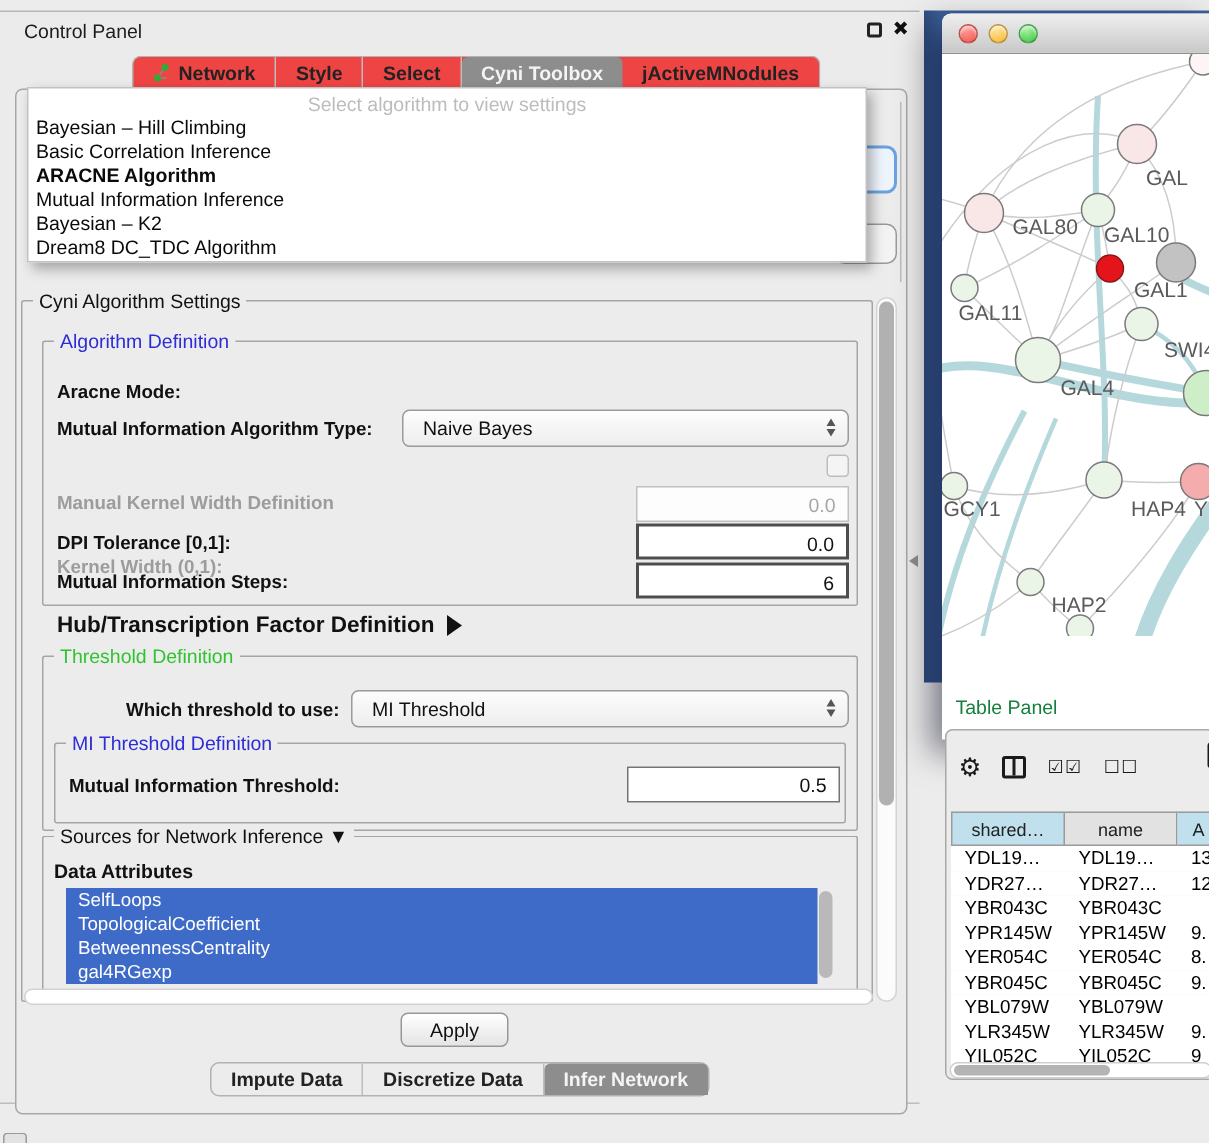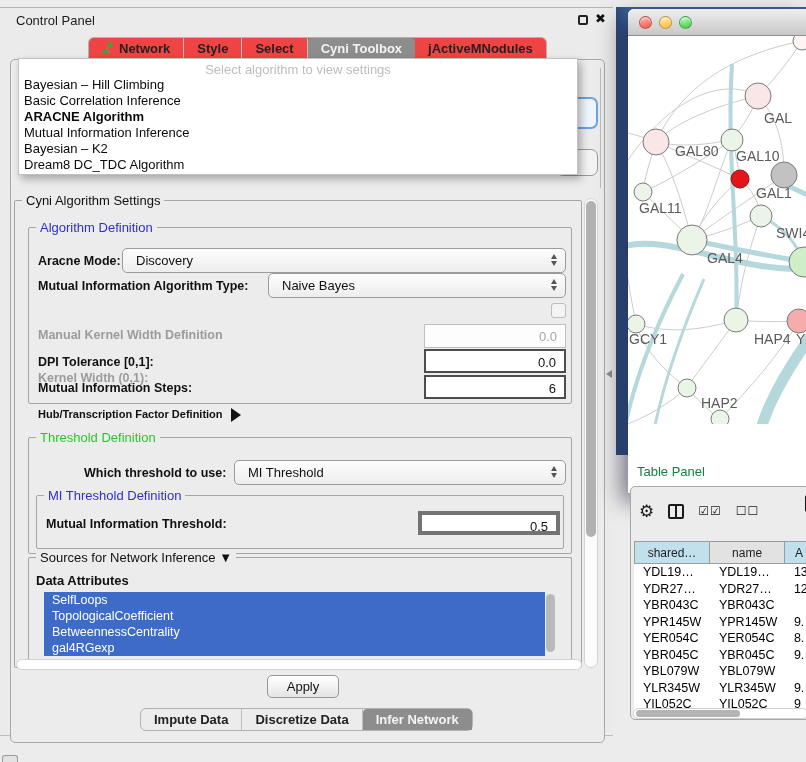--- a/index.html
+++ b/index.html
@@ -49,21 +49,21 @@
   .combo { position:absolute; height:25px; border:1px solid #9b9b9b; border-radius:5px;
            background:linear-gradient(#fdfdfd,#ededed); font-size:13px; color:#111;
            display:flex; align-items:center; padding-left:13px; }
   .combo .arrows { position:absolute; right:8px; top:5px; display:flex; flex-direction:column; gap:2px; }
   .arr-up { width:0; height:0; border-left:3.5px solid transparent; border-right:3.5px solid transparent; border-bottom:5px solid #555; }
   .arr-dn { width:0; height:0; border-left:3.5px solid transparent; border-right:3.5px solid transparent; border-top:5px solid #555; }
 
   .field { position:absolute; height:24px; background:#fff; font-size:13px; color:#111;
            text-align:right; padding:4px 8px 0 0; }
   .field.dark { border:2px solid #4d4d4d; }
-  .field.norm { border:4px solid #737373; }
+  .field.norm { border:1px solid #737373; }
   .field.dis  { border:1px solid #c0c0c0; color:#a6a6a6; background:#fdfdfd; }
 
   .chk { position:absolute; width:15px; height:15px; border:1px solid #bdbdbd; border-radius:3px; background:#f4f4f4; }
 
   .tri-right { display:inline-block; width:0; height:0; border-top:7px solid transparent; border-bottom:7px solid transparent;
                border-left:10px solid #111; vertical-align:middle; margin-left:8px; }
 
   .attr-list { position:absolute; left:44px; top:584px; width:501px; }
   .attr-item { height:16px; line-height:16px; background:#3e6bc8; color:#fff; font-size:12.5px; padding-left:8px; }
   .attr-sb { position:absolute; left:546px; top:586px; width:9px; height:58px; background:#b9b9b9; border-radius:5px; }
@@ -172,27 +172,20 @@
 
     <div class="fs" style="left:14px;top:192px;width:568px;height:468px;">
       <span class="lg">Cyni Algorithm Settings</span>
     </div>
 
     <div class="fs" style="left:28px;top:219px;width:544px;height:177px;">
       <span class="lg blue">Algorithm Definition</span>
     </div>
 
     <div class="lbl" style="left:38px;top:246px;">Aracne Mode:</div>
-    <div class="combo" style="left:122px;top:240px;width:444px;">
-      <span>Discovery</span>
-      <span class="arrows">
-          <span class="arr-up"></span>
-          <span class="arr-dn"></span>
-        </span>
-    </div>
 
     <div class="lbl" style="left:38px;top:271px;">Mutual Information Algorithm Type:</div>
     <div class="combo" style="left:268px;top:265px;width:298px;">
       <span>Naive Bayes</span>
       <span class="arrows">
           <span class="arr-up"></span>
           <span class="arr-dn"></span>
         </span>
     </div>
 
@@ -201,21 +194,21 @@
 
     <div class="lbl dis" style="left:38px;top:339px;text-align:center;">Kernel Width (0,1):</div>
     <div class="field dis" style="left:424px;top:316px;width:142px;">0.0</div>
 
     <div class="lbl" style="left:38px;top:347px;">DPI Tolerance [0,1]:</div>
     <div class="field dark" style="left:424px;top:341px;width:142px;">0.0</div>
 
     <div class="lbl" style="left:38px;top:373px;">Mutual Information Steps:</div>
     <div class="field dark" style="left:424px;top:367px;width:142px;">6</div>
 
-    <div class="lbl" style="left:38px;top:400px;font-size:11px;">
+    <div class="lbl" style="left:38px;top:400px;font-size:15px;">
       <span>Hub/Transcription Factor Definition</span><span class="tri-right"></span>
     </div>
 
     <div class="fs" style="left:28px;top:429px;width:544px;height:117px;">
       <span class="lg green">Threshold Definition</span>
     </div>
 
     <div class="lbl" style="left:84px;top:458px;">Which threshold to use:</div>
     <div class="combo" style="left:234px;top:452px;width:332px;">
       <span>MI Threshold</span>

